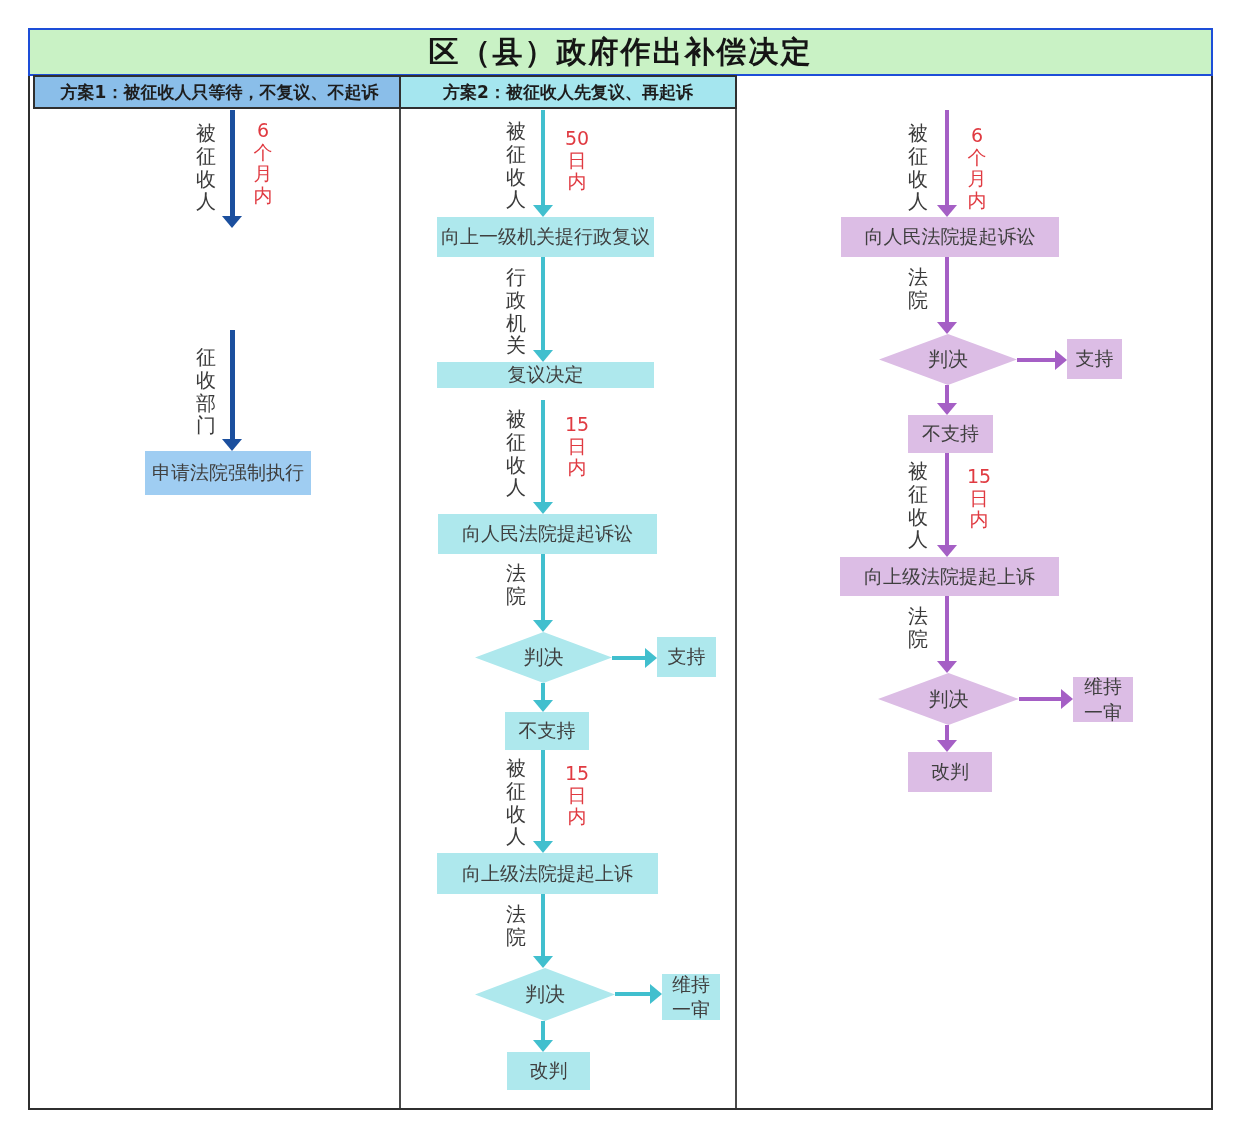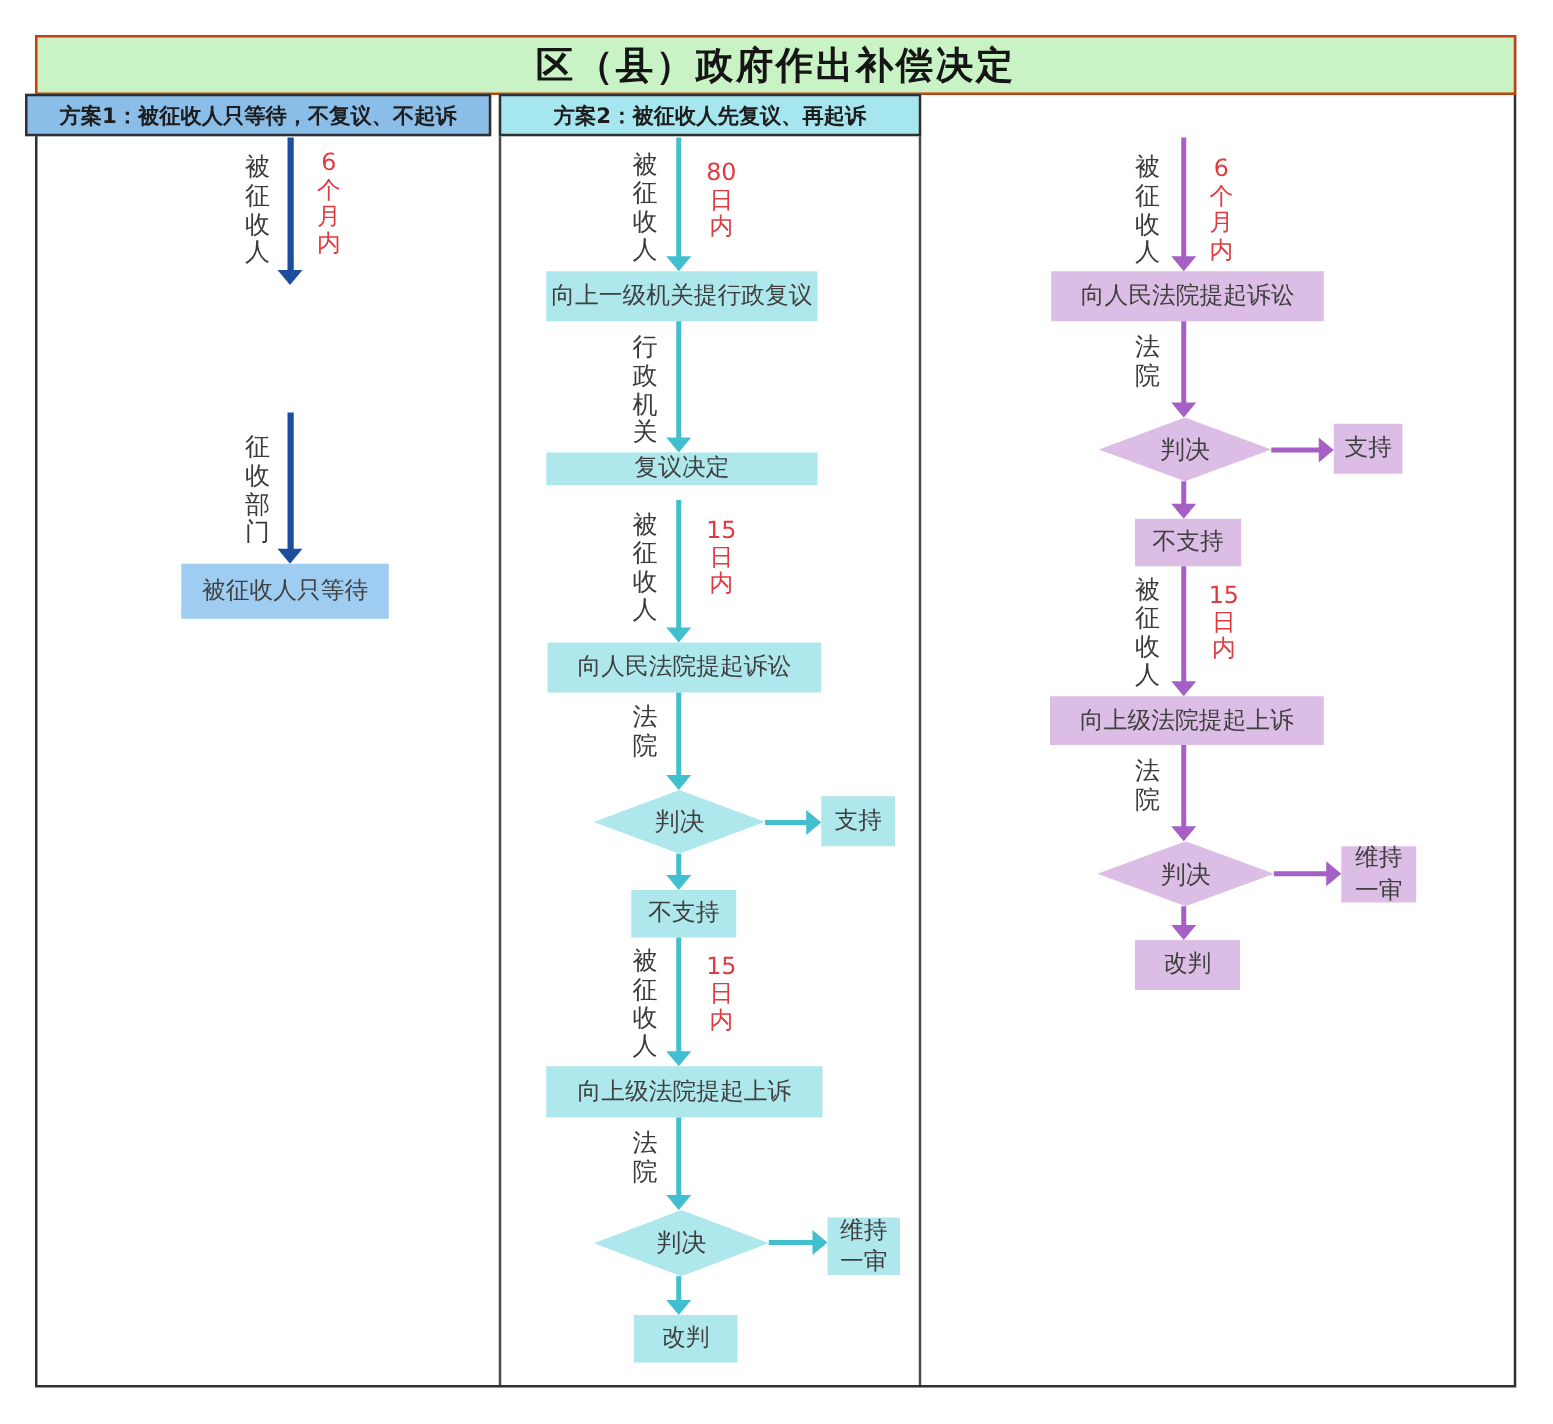--- a/index.html
+++ b/index.html
@@ -3,21 +3,21 @@
 <meta charset="utf-8">
 <style>
   html,body{margin:0;padding:0;background:#ffffff;}
   #canvas{
     position:relative;width:1242px;height:1139px;background:#ffffff;
     font-family:"DejaVu Sans","Liberation Sans",sans-serif;overflow:hidden;
   }
   .frame{position:absolute;left:28px;top:28px;width:1185px;height:1082px;
     border:2px solid #2f2f2f;box-sizing:border-box;}
   .titlebar{position:absolute;left:28px;top:28px;width:1185px;height:48px;
-    box-sizing:border-box;border:2px solid #c2410c;background:var(--title-bg,#c9f2c5);
+    box-sizing:border-box;border:2px solid #1d4ed8;background:var(--title-bg,#c9f2c5);
     display:flex;align-items:center;justify-content:center;
     font-size:30px;font-weight:bold;color:#151515;letter-spacing:2px;}
   .hcell{position:absolute;top:75px;height:34px;box-sizing:border-box;
     border:2px solid #2f2f2f;display:flex;align-items:center;justify-content:center;
     font-size:17px;font-weight:bold;color:#1d1d1d;}
   .hcell.p1{background:var(--plan1-header-bg,#8abee9);}
   .hcell.p2{background:var(--plan2-header-bg,#a5e6ef);}
   .hcell.p3{background:var(--plan3-header-bg,#e2a9e0);}
   .vdiv{position:absolute;top:109px;width:2px;height:999px;background:#4a4a4a;}
   .box{position:absolute;box-sizing:border-box;display:flex;align-items:center;justify-content:center;
@@ -53,21 +53,21 @@
 </style>
 </head>
 <body>
 
 <div id="canvas">
 
   <div class="frame"></div>
 
   <div class="titlebar">区（县）政府作出补偿决定</div>
 
-  <div class="hcell p1" style="left:20px;width:373px;">方案1：被征收人只等待，不复议、不起诉</div>
+  <div class="hcell p1" style="left:33px;width:373px;">方案1：被征收人只等待，不复议、不起诉</div>
   <div class="hcell p2" style="left:399px;width:338px;">方案2：被征收人先复议、再起诉</div>
 
   <div class="vdiv" style="left:399px;"></div>
   <div class="vdiv" style="left:735px;"></div>
 
   <div class="va p1" style="left:220px;top:110px;height:118px;">
     <i class="sh"></i>
       <i class="hd"></i>
   </div>
   <div class="vlabel" style="left:191px;top:122px;width:30px;">被
@@ -79,31 +79,31 @@
 月
 内</div>
   <div class="va p1" style="left:220px;top:330px;height:121px;">
     <i class="sh"></i>
       <i class="hd"></i>
   </div>
   <div class="vlabel" style="left:191px;top:346px;width:30px;">征
 收
 部
 门</div>
-  <div class="box p1" style="left:145px;top:451px;width:166px;height:44px;">被征收人只等待</div>
+  <div class="box p1" style="left:145px;top:451px;width:166px;height:44px;">申请法院强制执行</div>
 
   <div class="va p2" style="left:531px;top:110px;height:107px;">
     <i class="sh"></i>
       <i class="hd"></i>
   </div>
   <div class="vlabel" style="left:501px;top:120px;width:30px;">被
 征
 收
 人</div>
-  <div class="vlabel red" style="left:560px;top:128px;width:34px;">80
+  <div class="vlabel red" style="left:560px;top:128px;width:34px;">50
 日
 内</div>
   <div class="box p2" style="left:437px;top:217px;width:217px;height:40px;">向上一级机关提行政复议</div>
   <div class="va p2" style="left:531px;top:257px;height:105px;">
     <i class="sh"></i>
       <i class="hd"></i>
   </div>
   <div class="vlabel" style="left:501px;top:266px;width:30px;">行
 政
 机

